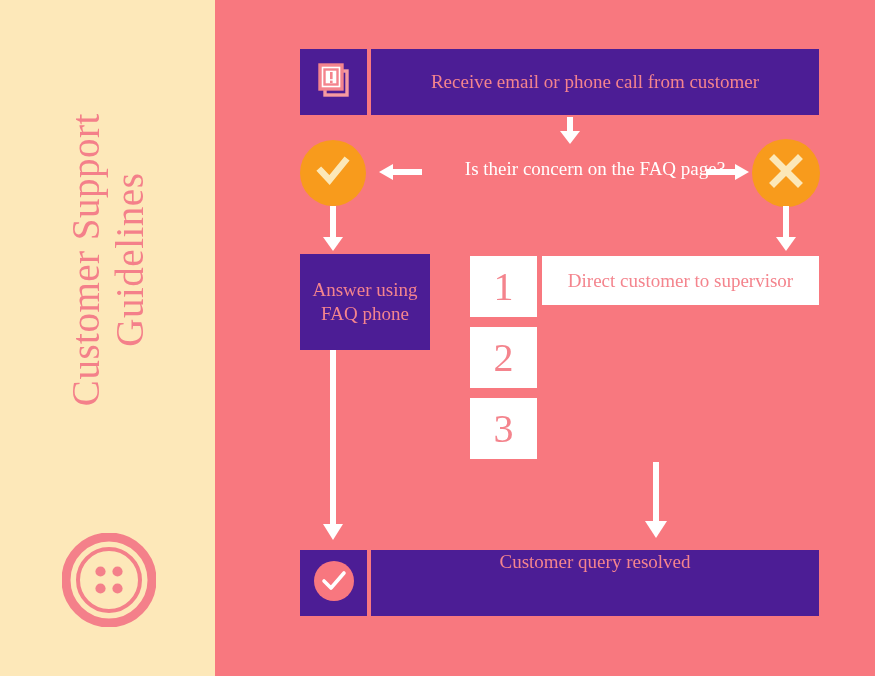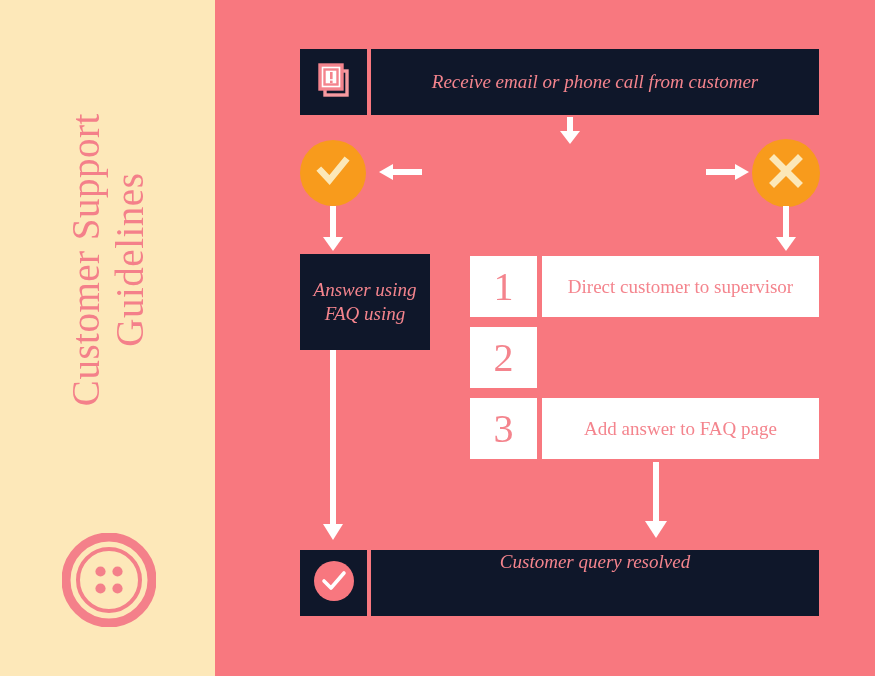--- a/index.html
+++ b/index.html
@@ -66,22 +66,21 @@
     position: absolute;
     left: 215px;
     top: 0;
     width: 660px;
     height: 676px;
   }
 
   
   .card {
     position: absolute;
-    background: #0f172a;
-    font-style: italic;
+    background: #4c1d95;
   }
   .card-text {
     color: #f4848d;
     font-size: 19px;
     text-align: center;
     line-height: 1.25;
     font-family: "Liberation Serif", "DejaVu Serif", serif;
   }
 
   
@@ -153,21 +152,21 @@
   .num-row .num-cell {
     position: absolute;
     left: 0; top: 0;
     width: 67px; height: 61px;
     background: #ffffff;
     display: flex; align-items: center; justify-content: center;
   }
   .num-row .num-body {
     position: absolute;
     left: 72px; top: 0;
-    width: 277px; height: 61px;
+    width: 277px; height: 49px;
     background: #ffffff;
     display: flex; align-items: center; justify-content: center;
   }
   .num-glyph {
     color: #f4848d;
     font-size: 40px;
     line-height: 1;
     font-family: "Liberation Serif", "DejaVu Serif", serif;
   }
 
@@ -240,20 +239,21 @@
     </div>
 
     <div class="circle circle-yes">
       <span>
         <svg width="40" height="40" viewBox="0 0 40 40" aria-hidden="true">
           <polyline points="8,20 16.5,29 32,10" fill="none" stroke="#fce8b8" stroke-width="6.5" stroke-linecap="square" stroke-linejoin="miter"></polyline>
         </svg>
       </span>
     </div>
 
+    <div class="decision-text">Is their concern on the FAQ page?</div>
 
     <div class="arrow" style="left:163px; top:162px;">
       <svg width="44" height="20" viewBox="0 0 44 20" aria-hidden="true">
         <rect x="13" y="7" width="31" height="6" fill="#ffffff"></rect>
         <polygon points="15,2 15,18 1,10" fill="#ffffff"></polygon>
       </svg>
     </div>
 
     <div class="arrow" style="left:491px; top:162px;">
       <svg width="44" height="20" viewBox="0 0 44 20" aria-hidden="true">
@@ -281,21 +281,21 @@
     <div class="arrow" style="left:557px; top:206px;">
       <svg width="28" height="46" viewBox="0 0 28 46" aria-hidden="true">
         <rect x="11" y="0" width="6" height="34" fill="#ffffff"></rect>
         <polygon points="4,31 24,31 14,45" fill="#ffffff"></polygon>
       </svg>
     </div>
 
     <div class="card faq-box">
       <span class="card-text">
         <span>Answer using</span><br>
-        <span>FAQ using</span>
+        <span>FAQ phone</span>
       </span>
     </div>
 
     <div class="arrow" style="left:104px; top:350px;">
       <svg width="28" height="192" viewBox="0 0 28 192" aria-hidden="true">
         <rect x="11" y="0" width="6" height="177" fill="#ffffff"></rect>
         <polygon points="4,174 24,174 14,190" fill="#ffffff"></polygon>
       </svg>
     </div>
 
@@ -310,23 +310,20 @@
 
     <div class="num-row" style="top:327px;">
       <div class="num-cell">
         <span class="num-glyph">2</span>
       </div>
     </div>
 
     <div class="num-row" style="top:398px;">
       <div class="num-cell">
         <span class="num-glyph">3</span>
-      </div>
-      <div class="num-body">
-        <span class="card-text">Add answer to FAQ page</span>
       </div>
     </div>
 
     <div class="arrow" style="left:427px; top:462px;">
       <svg width="28" height="78" viewBox="0 0 28 78" aria-hidden="true">
         <rect x="11" y="0" width="6" height="62" fill="#ffffff"></rect>
         <polygon points="3,59 25,59 14,76" fill="#ffffff"></polygon>
       </svg>
     </div>
 

